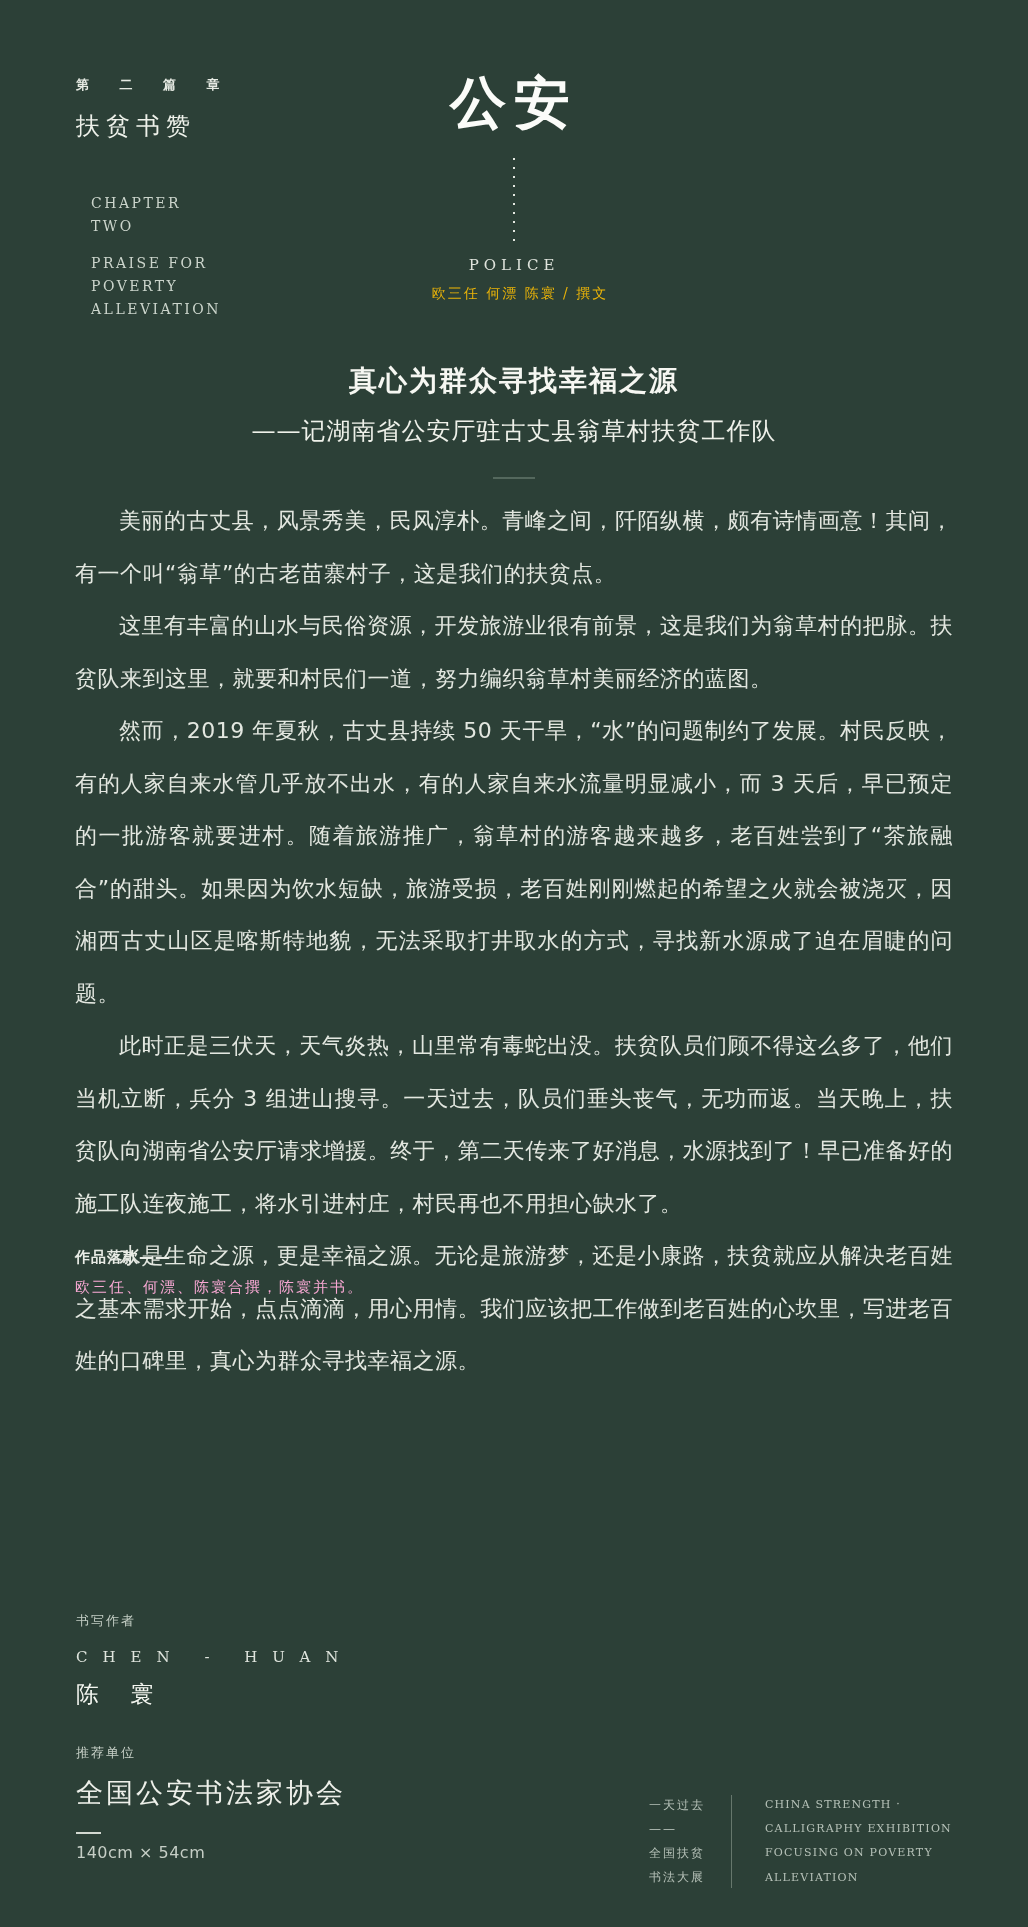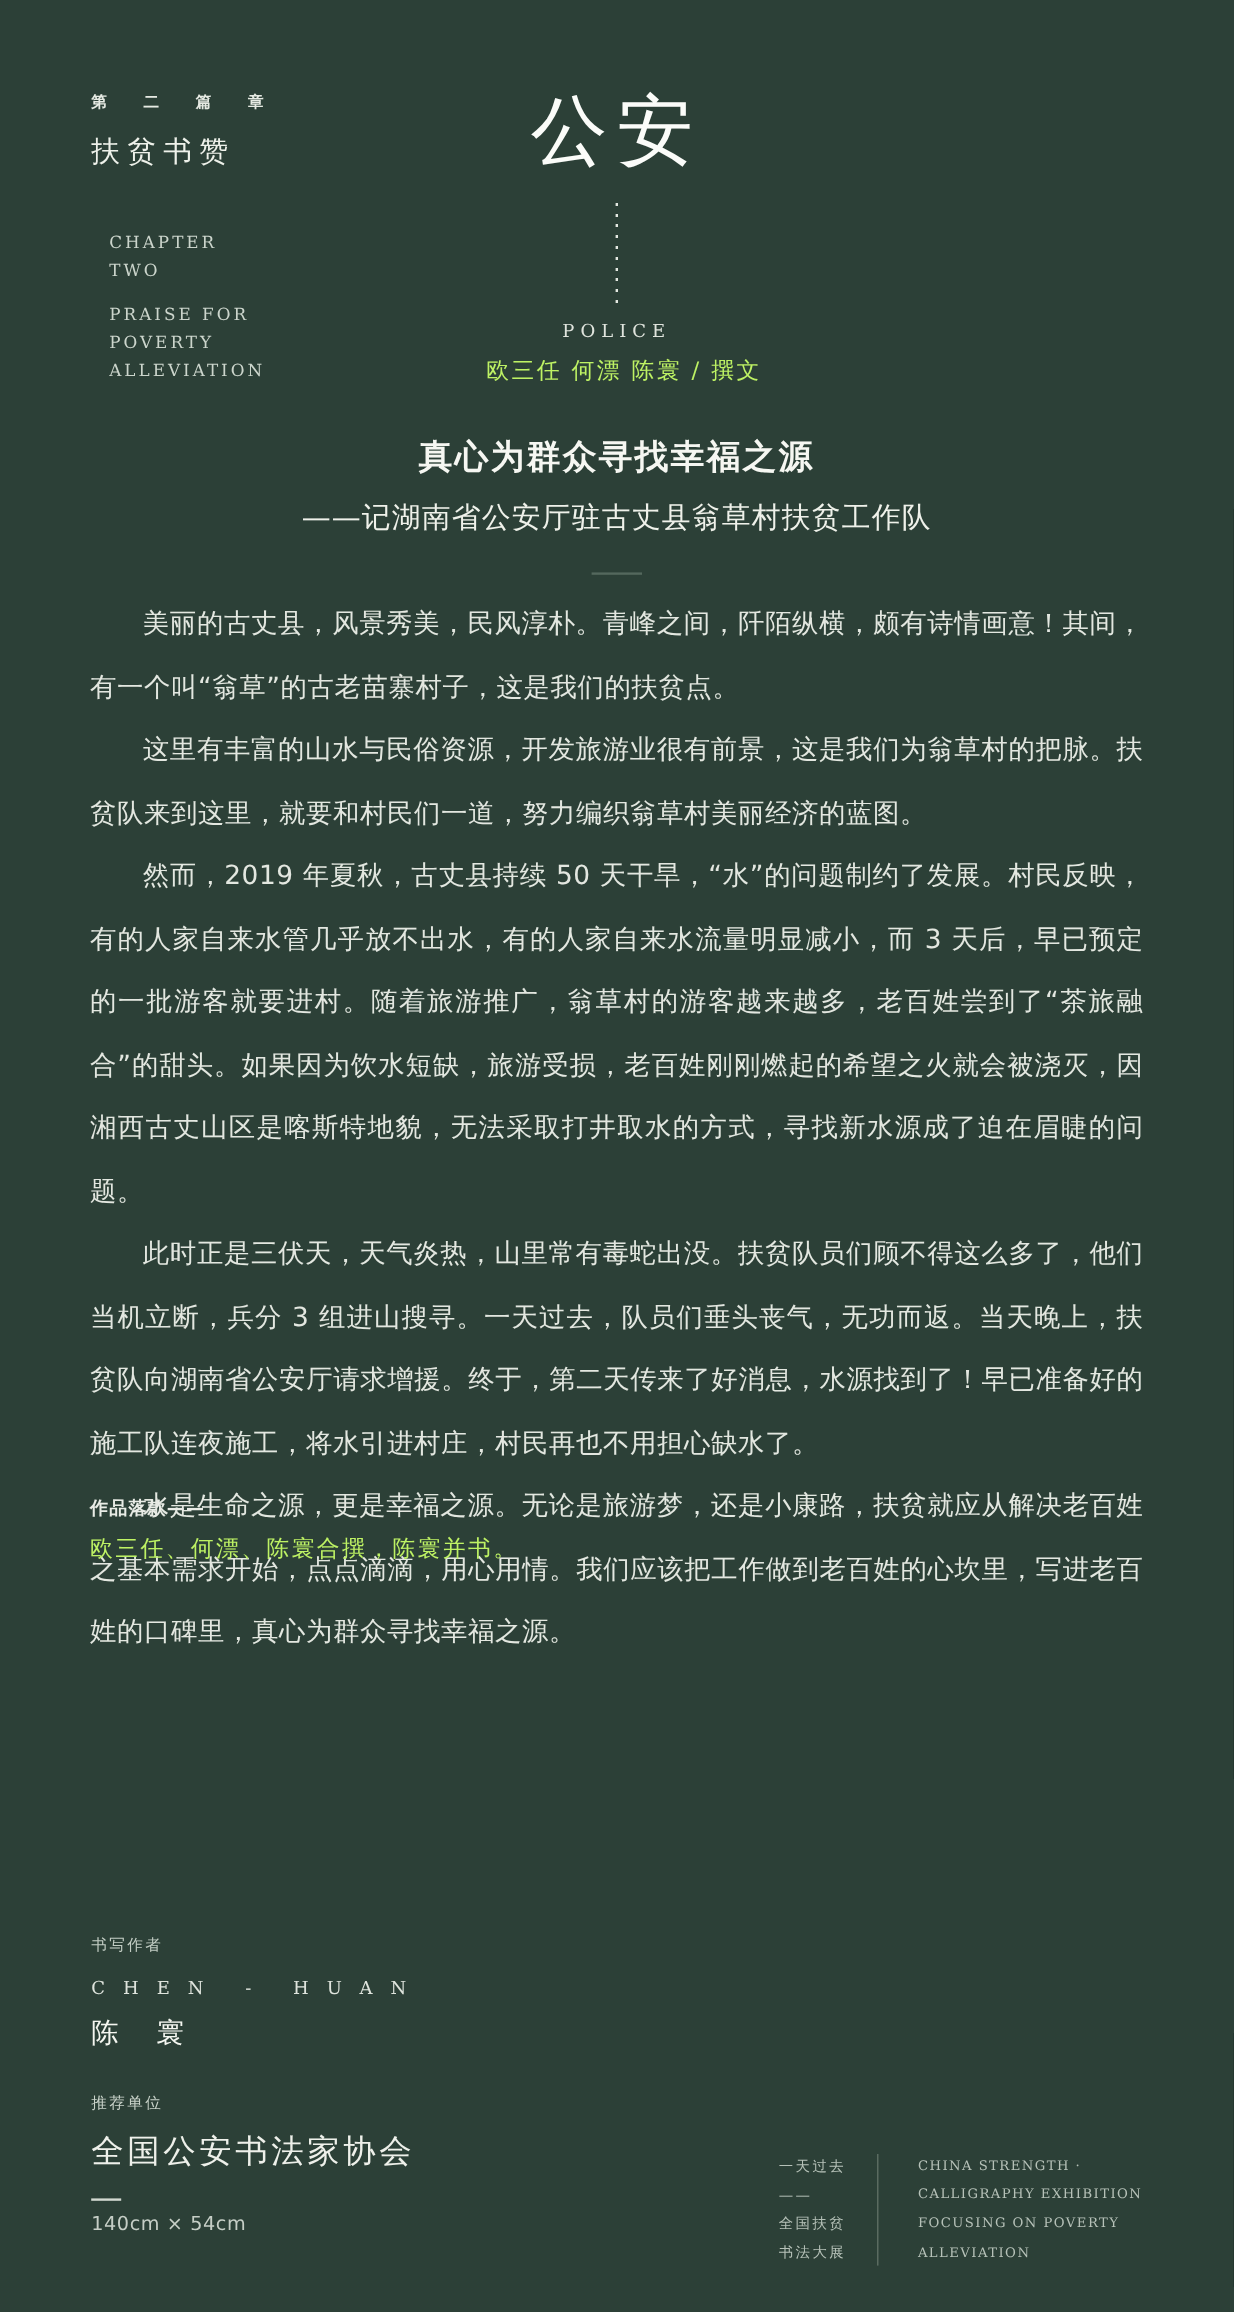--- a/index.html
+++ b/index.html
@@ -18,40 +18,40 @@
 
   
   .chapter-block { position: absolute; left: 76px; top: 76px; width: 260px; }
   .chapter-label { font-size: 13px; font-weight: bold; letter-spacing: 13px; color: #e6eae3; }
   .chapter-title { font-family: "DejaVu Serif", "Liberation Serif", serif; font-size: 24px; letter-spacing: 6px; margin-top: 16px; color: #eef1ea; }
   .chapter-en { margin-top: 50px; font-family: "DejaVu Serif", "Liberation Serif", serif; font-size: 14px; letter-spacing: 2.5px; line-height: 1.65; color: #ccd5cc; }
   .chapter-sub-en { margin-top: 14px; font-family: "DejaVu Serif", "Liberation Serif", serif; font-size: 14px; letter-spacing: 2.5px; line-height: 1.65; color: #ccd5cc; }
 
   
   .masthead { position: absolute; left: 0; right: 0; top: 66px; text-align: center; }
-  .masthead-title { font-family: "DejaVu Serif", "Liberation Serif", serif; font-size: 64px; font-weight: normal; letter-spacing: 8px; color: #fbfcf9; }
+  .masthead-title { font-family: "DejaVu Serif", "Liberation Serif", serif; font-size: 56px; font-weight: bold; letter-spacing: 8px; color: #fbfcf9; }
   .dotted-line { width: 2px; height: 86px; margin: 16px auto 12px auto;
     background-image: repeating-linear-gradient(to bottom, #e4e8e1 0 2.5px, rgba(0,0,0,0) 2.5px 9px); }
   .masthead-en { font-family: "DejaVu Serif", "Liberation Serif", serif; font-size: 15px; letter-spacing: 5px; color: #e0e4dd; }
-  .masthead-authors { font-family: "DejaVu Serif", "Liberation Serif", serif; font-size: 19px; letter-spacing: 2px; margin-top: 11px; color: #bef264; padding-left: 12px; }
+  .masthead-authors { font-family: "DejaVu Serif", "Liberation Serif", serif; font-size: 14px; letter-spacing: 2px; margin-top: 11px; color: #eab308; padding-left: 12px; }
 
   
   .article { position: absolute; left: 75px; top: 362px; width: 878px; }
   .article-title { text-align: center; font-family: "DejaVu Serif", "Liberation Serif", serif; font-size: 28px; font-weight: bold; letter-spacing: 2px; color: #f6f7f2; }
   .article-subtitle { text-align: center; font-family: "DejaVu Serif", "Liberation Serif", serif; font-size: 24px; letter-spacing: 1px; margin-top: 15px; color: #eff1ea; }
   .article-divider { width: 42px; height: 2px; background: #54685d; margin: 30px auto 16px auto; }
   .article-body p {
     margin: 0; text-indent: 2em; text-align: justify;
     font-size: 22px; line-height: 52.5px; letter-spacing: 0.5px; color: #e3e7e0;
   }
 
   
   .colophon { position: absolute; left: 75px; top: 1248px; }
   .colophon-label { font-size: 15px; font-weight: bold; letter-spacing: 1px; color: #e9ece6; }
-  .colophon-text { font-size: 19px; letter-spacing: 2px; margin-top: 11px; color: #bef264; }
+  .colophon-text { font-size: 15px; letter-spacing: 2px; margin-top: 11px; color: #f9a8d4; }
 
   
   .writer { position: absolute; left: 76px; top: 1612px; }
   .writer-label { font-size: 13px; letter-spacing: 2px; color: #c3cdc4; }
   .writer-name-en { font-family: "DejaVu Serif", "Liberation Serif", serif; font-size: 15px; letter-spacing: 15px; margin-top: 18px; color: #dfe4dd; }
   .writer-name { font-family: "DejaVu Serif", "Liberation Serif", serif; font-size: 23px; letter-spacing: 12px; margin-top: 13px; color: #f4f6f0; }
 
   
   .recommender { position: absolute; left: 76px; top: 1744px; }
   .recommender-label { font-size: 13px; letter-spacing: 2px; color: #c9d2c9; }

